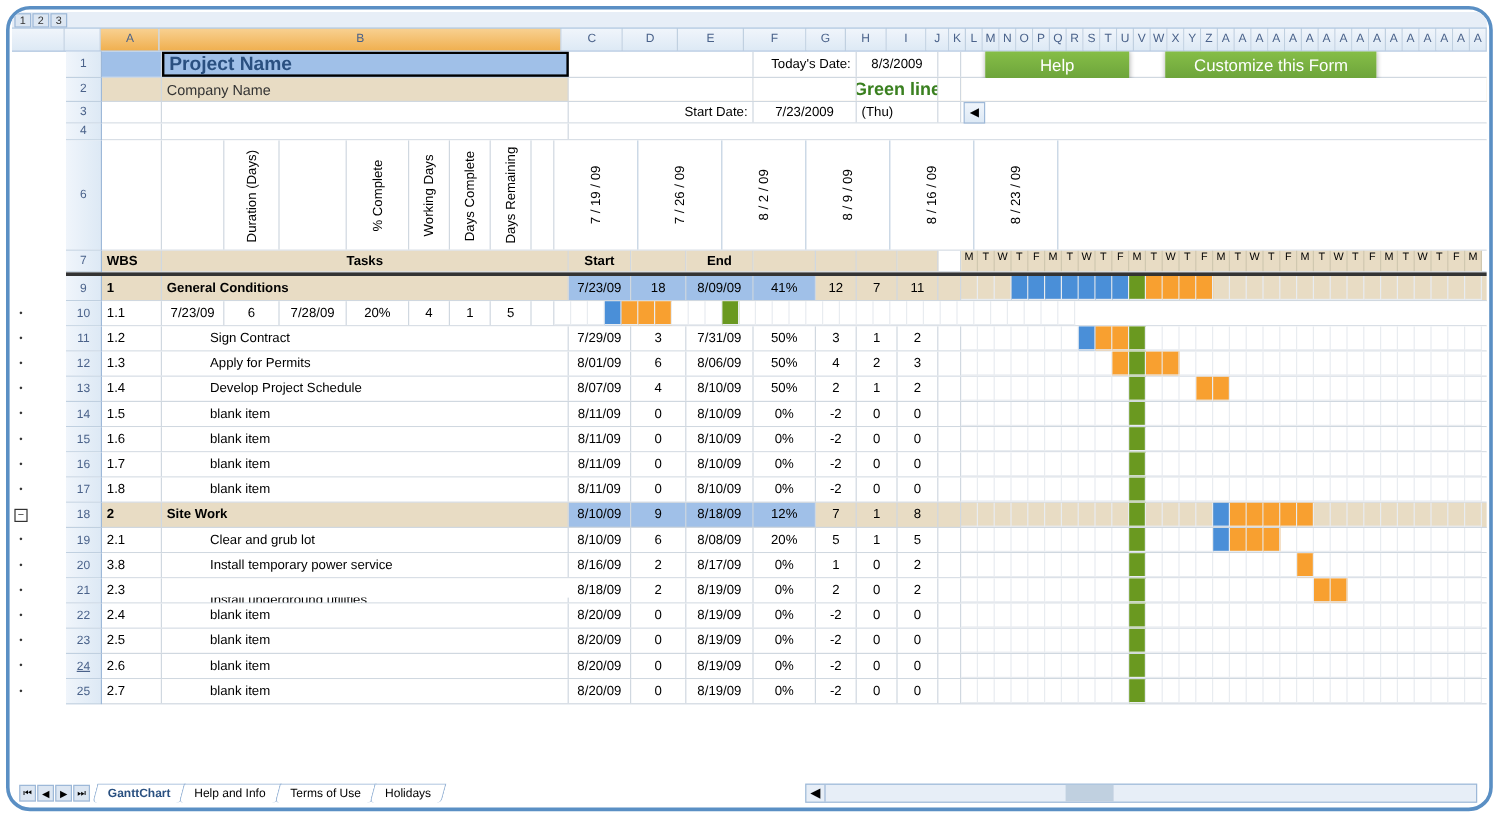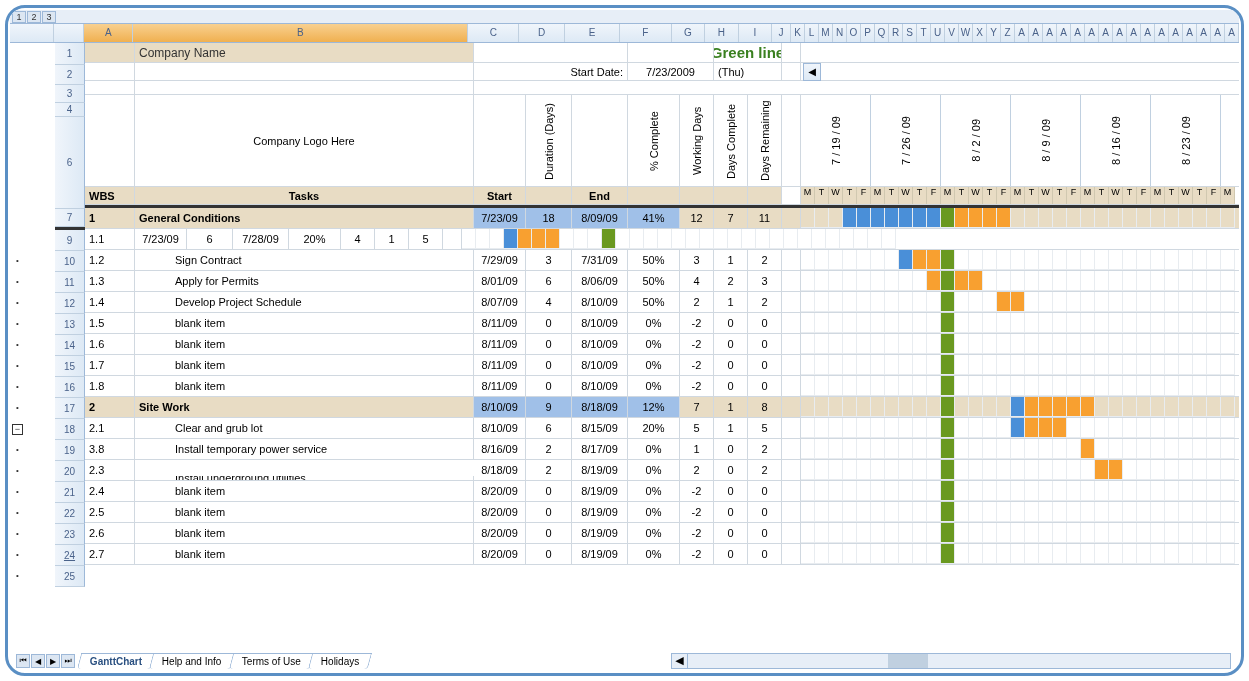--- a/index.html
+++ b/index.html
@@ -195,20 +195,34 @@
         <div class="rh" style="height: 21px;">18</div>
         <div class="rh" style="height: 21px;">19</div>
         <div class="rh" style="height: 21px;">20</div>
         <div class="rh" style="height: 21px;">21</div>
         <div class="rh" style="height: 21px;">22</div>
         <div class="rh" style="height: 21px;">23</div>
         <div class="rh" style="height: 21px; text-decoration: underline;">24</div>
         <div class="rh" style="height: 21px;">25</div>
       </div>
   <div class="rows" id="rows-container">
+        <div class="row" style="height: 22px;">
+          <div class="cell cellA bluecell"></div>
+          <div class="cell cellB bluecell project-name" style="border:2px solid #000">
+            <span>Project Name</span>
+          </div>
+          <div class="cell" style="width:154px"></div>
+          <div class="cell" style="width:86px;justify-content:flex-end">Today's Date:</div>
+          <div class="cell" style="width:68px;justify-content:center">8/3/2009</div>
+          <div class="cell" style="width:19px"></div>
+          <div style="flex:1;display:flex;align-items:center;gap:30px;padding-left:20px">
+            <button class="green-btn" style="width:120px">Help</button>
+            <button class="green-btn">Customize this Form</button>
+          </div>
+        </div>
         <div class="row tanrow" style="height: 20px;">
           <div class="cell cellA"></div>
           <div class="cell cellB company-name">Company Name</div>
           <div class="cell" style="width:154px;background:#fff"></div>
           <div class="cell" style="width:86px;background:#fff"></div>
           <div class="cell green-line-label" style="width:68px;background:#fff;justify-content:center">[Green line]</div>
           <div class="cell" style="width:19px;background:#fff"></div>
           <div style="flex:1;background:#fff"></div>
         </div>
         <div class="row" style="height: 18px;">
@@ -222,21 +236,20 @@
             <div class="scroll-left-btn" style="position:relative">◀</div>
           </div>
         </div>
         <div class="row" style="height: 14px;">
           <div class="cell cellA"></div>
           <div class="cell cellB"></div>
           <div style="flex:1"></div>
         </div>
         <div class="row big-row" style="height: 92px;">
           <div class="cell cellA"></div>
-          <div class="cell cellB" style="justify-content:center">Company Logo Here</div>
           <div class="cell cellC" style="align-items:flex-end;justify-content:center"></div>
           <div class="cell cellD">
             <span class="vert">Duration (Days)</span>
           </div>
           <div class="cell cellE"></div>
           <div class="cell cellF">
             <span class="vert">% Complete</span>
           </div>
           <div class="cell cellG">
             <span class="vert">Working Days</span>
@@ -762,21 +775,21 @@
             <div class="gcell "></div>
             <div class="gcell "></div>
             <div class="gcell "></div>
           </div>
         </div>
         <div class="row" style="height: 21px;">
           <div class="cell cellA rel" style="">2.1</div>
           <div class="cell cellB rel" style="padding-left:40px;">Clear and grub lot</div>
           <div class="cell cellC ">8/10/09</div>
           <div class="cell cellD ">6</div>
-          <div class="cell cellE ">8/15/09</div>
+          <div class="cell cellE ">8/08/09</div>
           <div class="cell cellF ">20%</div>
           <div class="cell cellG">5</div>
           <div class="cell cellH">1</div>
           <div class="cell cellI">5</div>
           <div class="cell" style="width:19px"></div>
           <div class="gantt">
             <div class="gcell "></div>
             <div class="gcell "></div>
             <div class="gcell "></div>
             <div class="gcell "></div>

